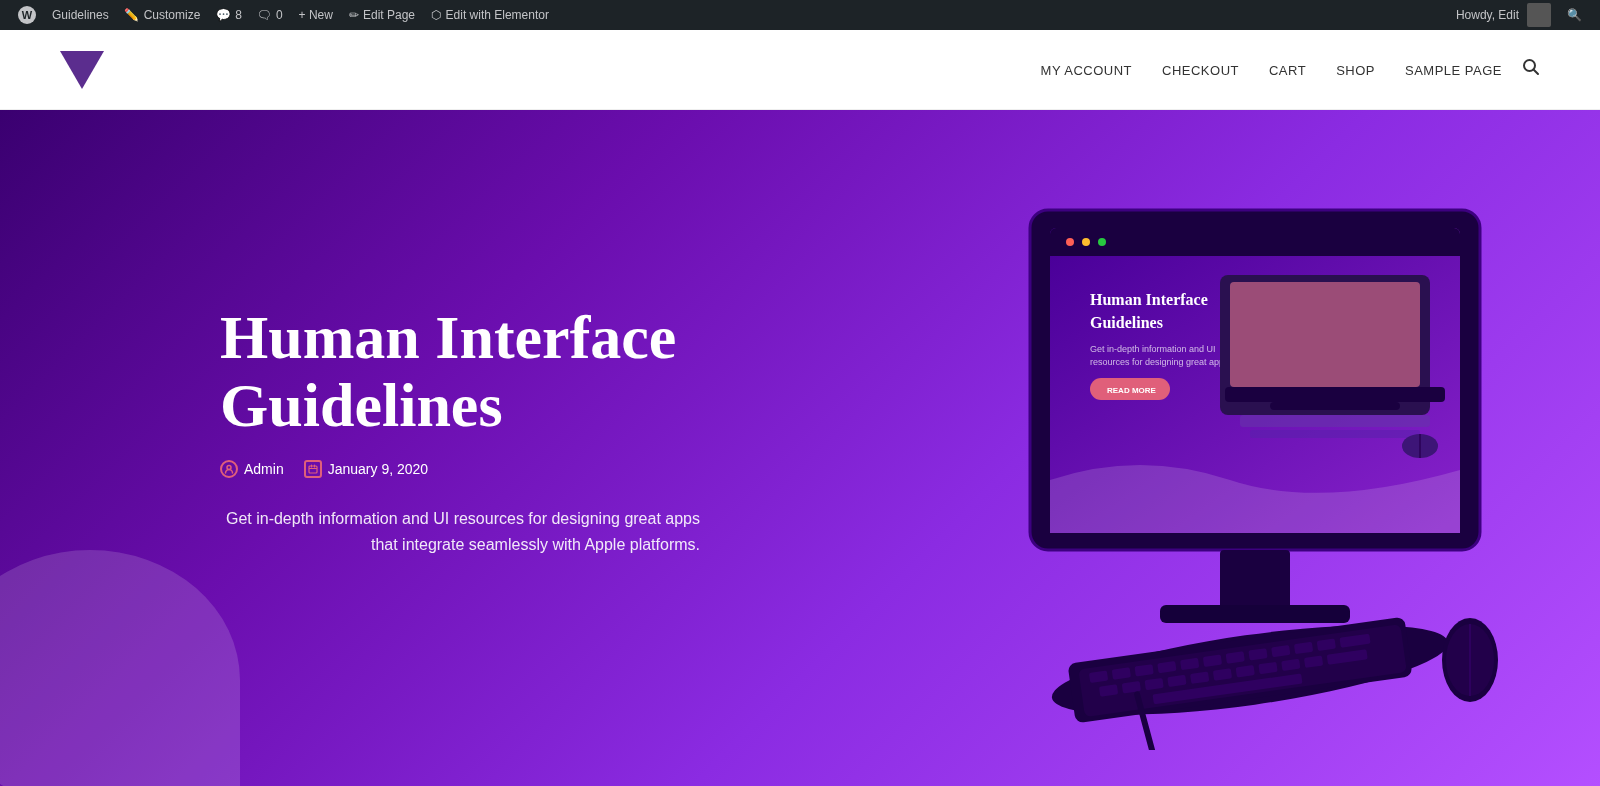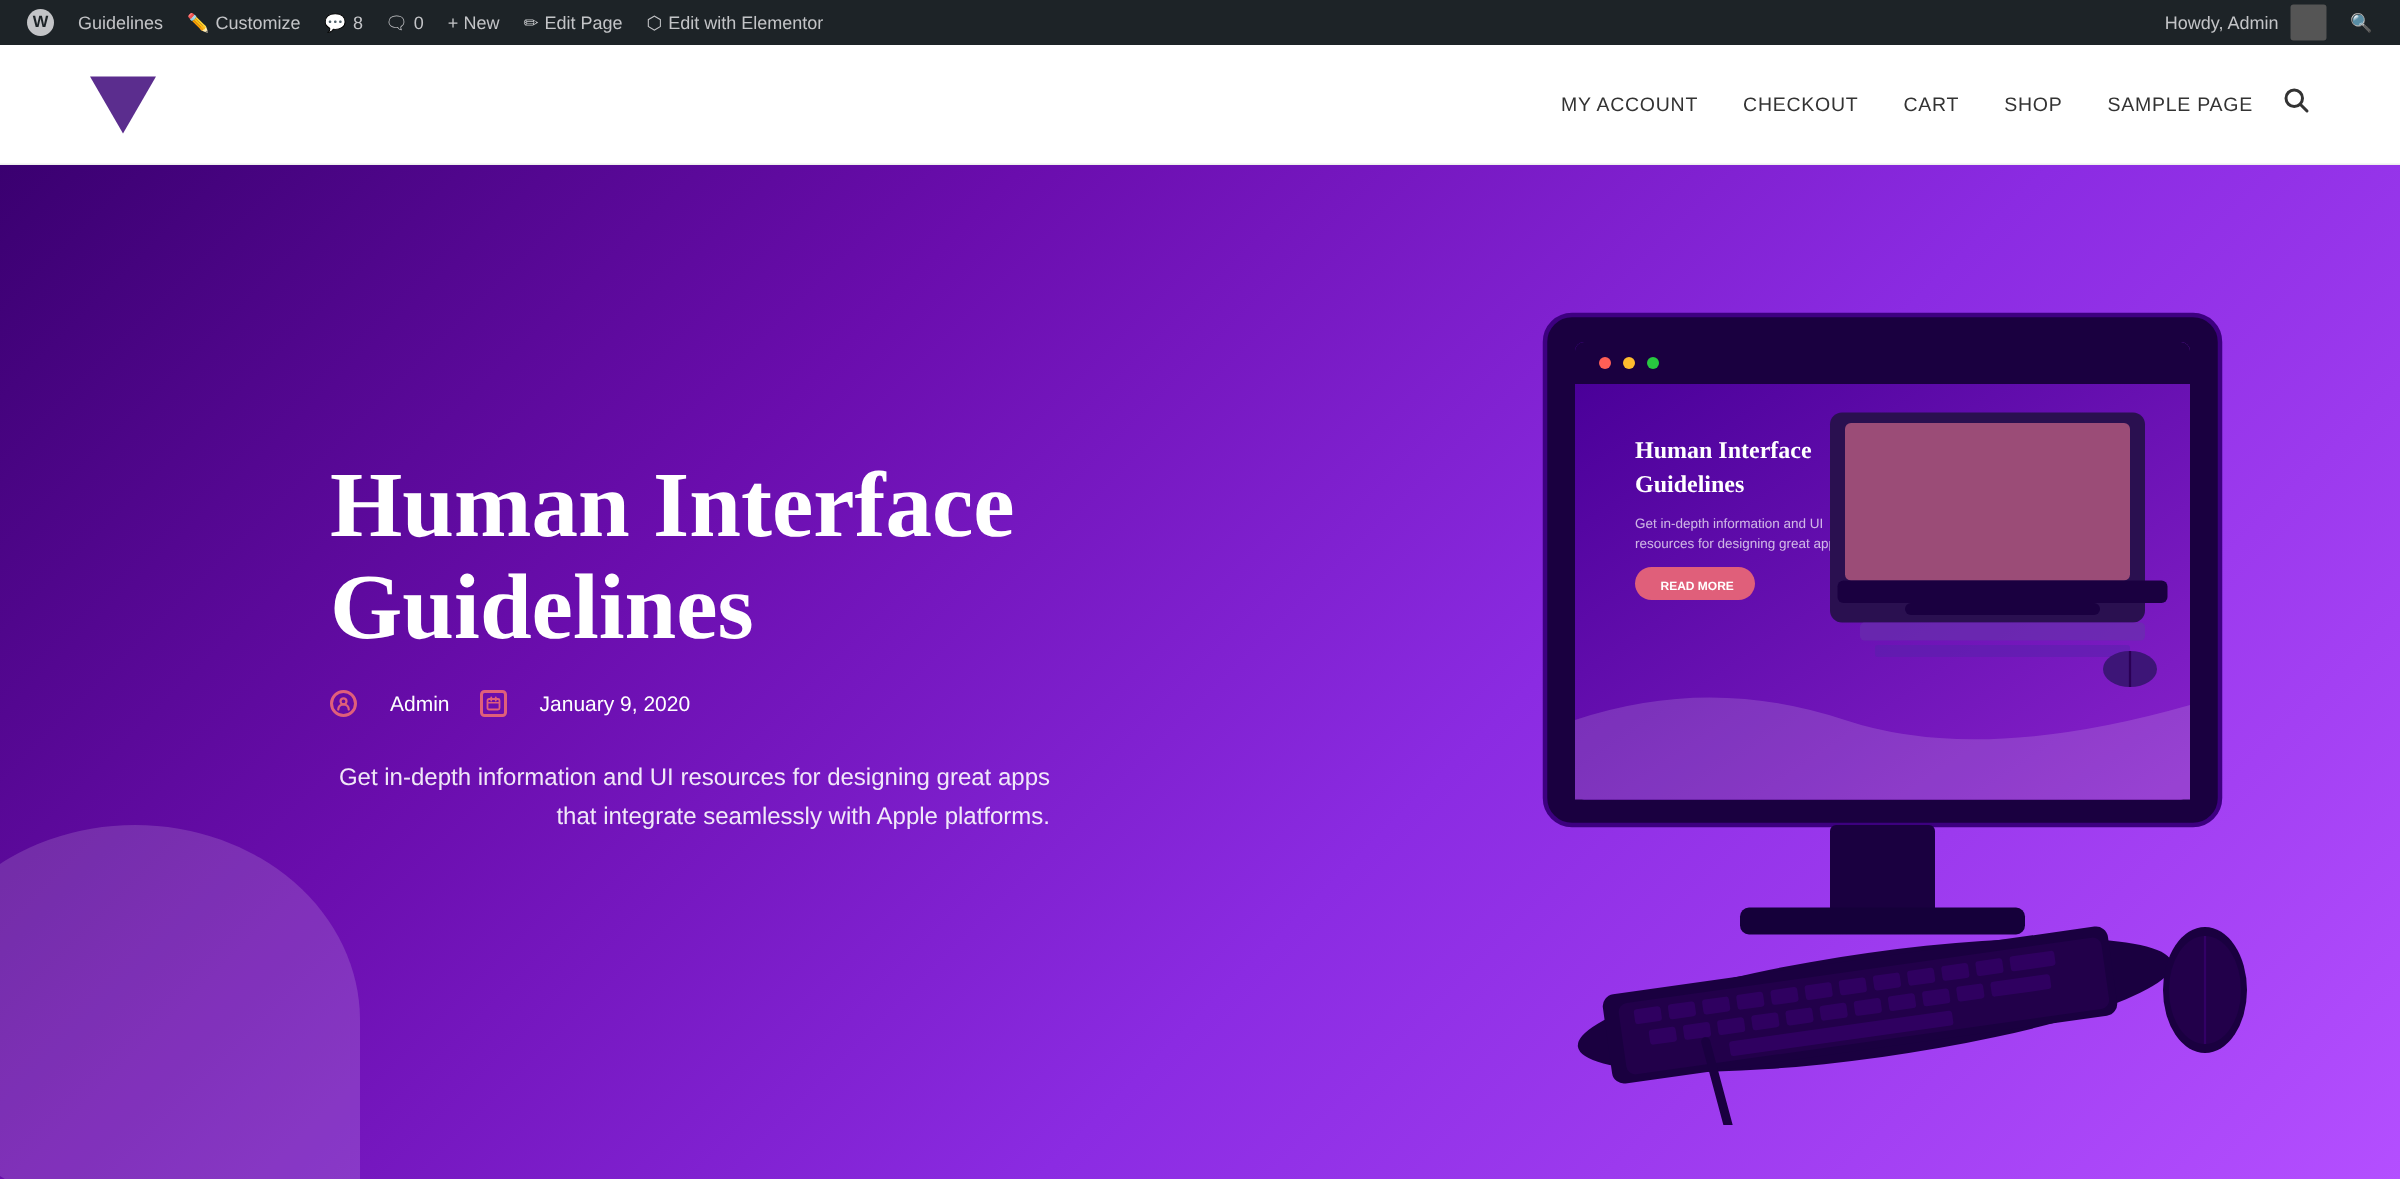--- a/index.html
+++ b/index.html
@@ -103,21 +103,21 @@
       display: flex;
       align-items: center;
       gap: 20px;
       margin-bottom: 28px;
       color: #fff;
       font-size: 14px;
     }
     .hero-meta-item {
       display: flex;
       align-items: center;
-      gap: 22px;
+      gap: 6px;
     }
     .hero-meta-icon {
       width: 18px;
       height: 18px;
       border-radius: 50%;
       border: 2px solid #e05f7a;
       display: flex;
       align-items: center;
       justify-content: center;
       font-size: 10px;
@@ -221,21 +221,21 @@
     <span>✏</span>
     <span>Edit Page</span>
   </div>
   <div class="admin-bar-item">
     <span>⬡</span>
     <span>Edit with Elementor</span>
   </div>
 
   <div class="admin-bar-right">
     <div class="admin-bar-item">
-      <span>Howdy, Admin</span>
+      <span>Howdy, Edit</span>
       <span style="width:24px;height:24px;background:#555;border-radius:2px;display:inline-block;margin-left:4px;"></span>
     </div>
     <div class="admin-bar-item">
       <span>🔍</span>
     </div>
   </div>
 </div>
 
 <nav id="navbar">
   <div class="nav-logo">

